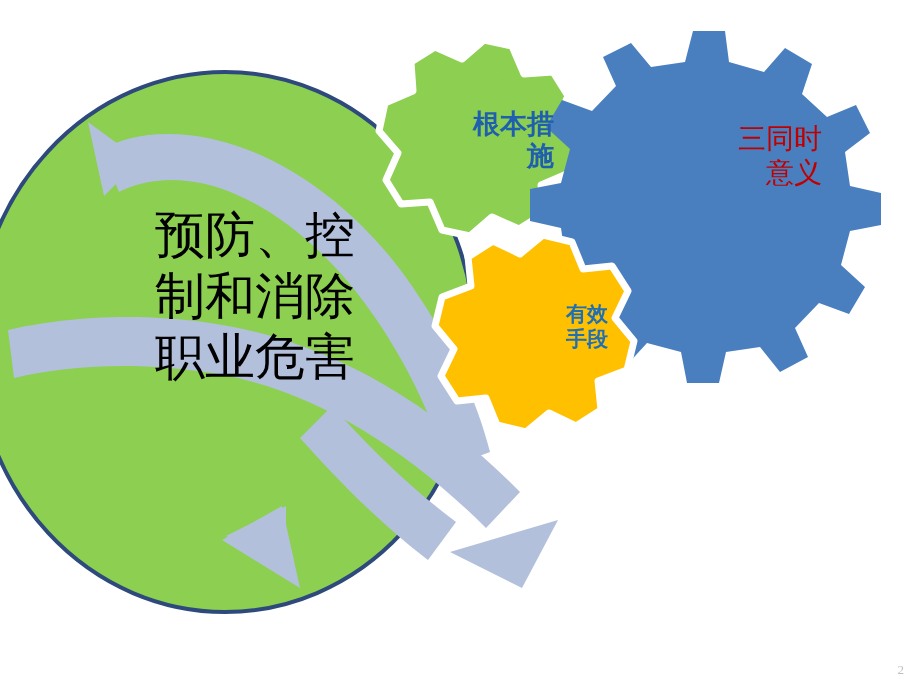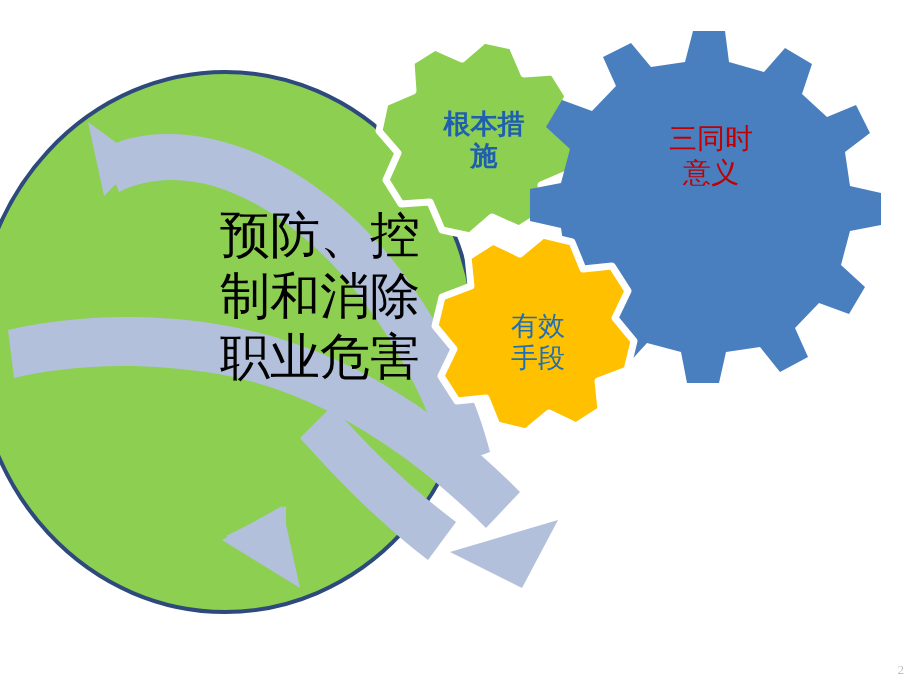--- a/index.html
+++ b/index.html
@@ -30,36 +30,36 @@
   .txt-layer {
     position: absolute;
     left: 0;
     top: 0;
     width: 920px;
     height: 690px;
     pointer-events: none;
   }
   .lbl {
     position: absolute;
-    text-align: center;
+    text-align: right;
     line-height: 1.12;
     white-space: pre-line;
     pointer-events: auto;
   }
   
   #main-statement {
     left: 90px;
     top: 205px;
     width: 330px;
     font-size: 50px;
     font-weight: 400;
     color: #000000;
     letter-spacing: 0px;
     line-height: 1.22;
-    text-align: right;
+    text-align: center;
   }
   
   #gear-green-label {
     left: 414px;
     top: 108px;
     width: 140px;
     font-size: 27px;
     font-weight: 700;
     color: #1F5FAF;
     line-height: 1.18;
@@ -70,24 +70,24 @@
     top: 122px;
     width: 222px;
     font-size: 28px;
     font-weight: 400;
     color: #C00000;
     line-height: 1.22;
   }
   
   #gear-yellow-label {
     left: 468px;
-    top: 310px;
+    top: 302px;
     width: 140px;
-    font-size: 27px;
-    font-weight: 400;
+    font-size: 21px;
+    font-weight: 700;
     color: #1F6FB5;
     line-height: 1.18;
   }
   
   #page-number {
     position: absolute;
     right: 16px;
     bottom: 12px;
     font-size: 13px;
     color: #BFBFBF;

